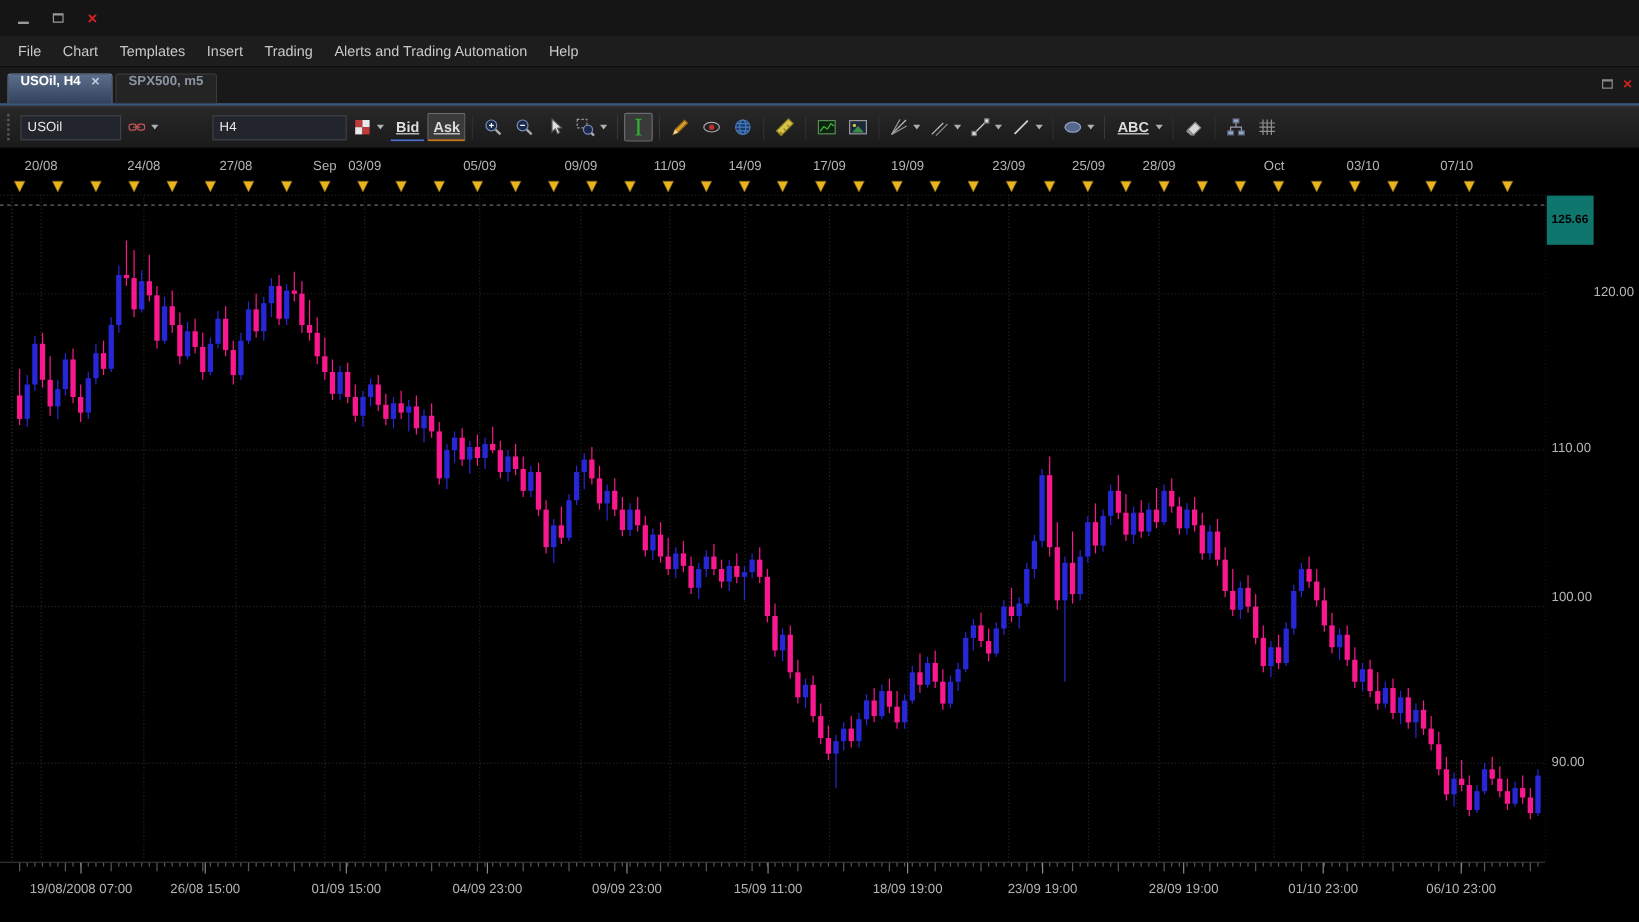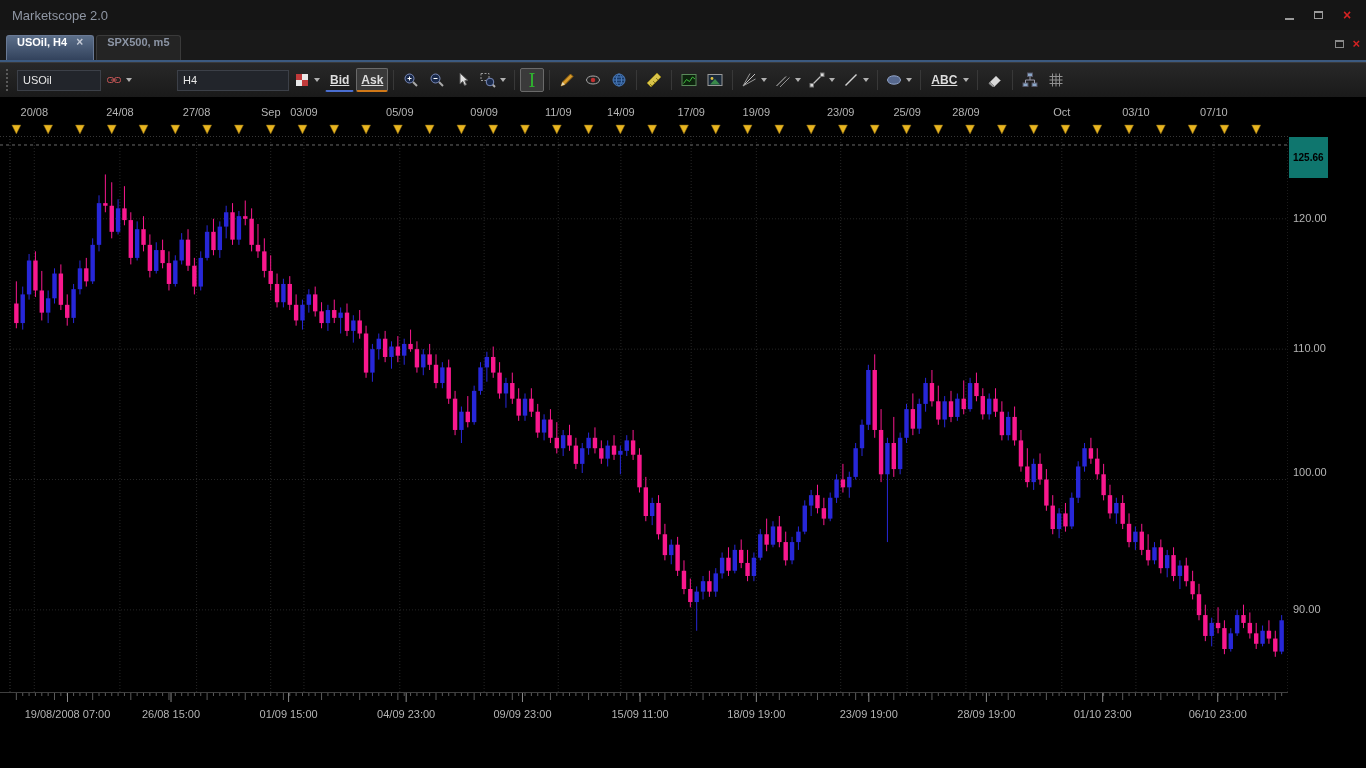--- a/index.html
+++ b/index.html
@@ -54,34 +54,42 @@
   .price-axis { position:absolute; left:1288px; top:0; width:78px; height:644px; background:#000; }
   .y-label { position:absolute; left:5px; color:#b4b4b4; font-size:11px; }
   .price-badge { position:absolute; left:1px; background:#0f766e; color:#000; font-size:10px; font-weight:bold; padding:15px 4px; }
 </style>
 </head>
 <body>
 
 <div class="app">
 
   <div class="titlebar">
-    <div class="title">Marketscope 2.0</div>
     <div class="win-controls">
       <div class="win-btn">
           <span class="glyph-min"></span>
         </div>
       <div class="win-btn">
           <span class="glyph-restore"></span>
         </div>
       <div class="win-btn close">
           <span>×</span>
         </div>
     </div>
   </div>
 
+  <div class="menubar">
+      <div class="menu-item">File</div>
+      <div class="menu-item">Chart</div>
+      <div class="menu-item">Templates</div>
+      <div class="menu-item">Insert</div>
+      <div class="menu-item">Trading</div>
+      <div class="menu-item">Alerts and Trading Automation</div>
+      <div class="menu-item">Help</div>
+    </div>
 
   <div class="tabstrip">
     <div class="tab active">
         <span>USOil, H4</span>
         <span class="tab-close">×</span>
       </div>
       <div class="tab">
         <span>SPX500, m5</span>
       </div>
       <div class="tab-right">
@@ -1023,20 +1031,20 @@
           <line x1="986.392" y1="1" x2="986.392" y2="10" stroke="#8a8a8a"></line>
           <text class="axis-label" x="986.392" y="26" text-anchor="middle">28/09 19:00</text>
           <line x1="1102.69" y1="1" x2="1102.69" y2="10" stroke="#8a8a8a"></line>
           <text class="axis-label" x="1102.69" y="26" text-anchor="middle">01/10 23:00</text>
           <line x1="1217.71" y1="1" x2="1217.71" y2="10" stroke="#8a8a8a"></line>
           <text class="axis-label" x="1217.71" y="26" text-anchor="middle">06/10 23:00</text>
         </svg>
       </div>
     <div class="price-axis">
       <div class="price-badge" id="price-badge" style="top: 38.9951px;">125.66</div>
-    <div class="y-label" style="top: 113.781px;">120.00</div>
+    <div class="y-label" style="top: 113.781px; margin-left: 35px;">120.00</div>
         <div class="y-label" style="top: 244.144px;">110.00</div>
         <div class="y-label" style="top: 368px;">100.00</div>
         <div class="y-label" style="top: 504.871px;">90.00</div>
       </div>
   </div>
 
 </div>
 
 </body></html>

